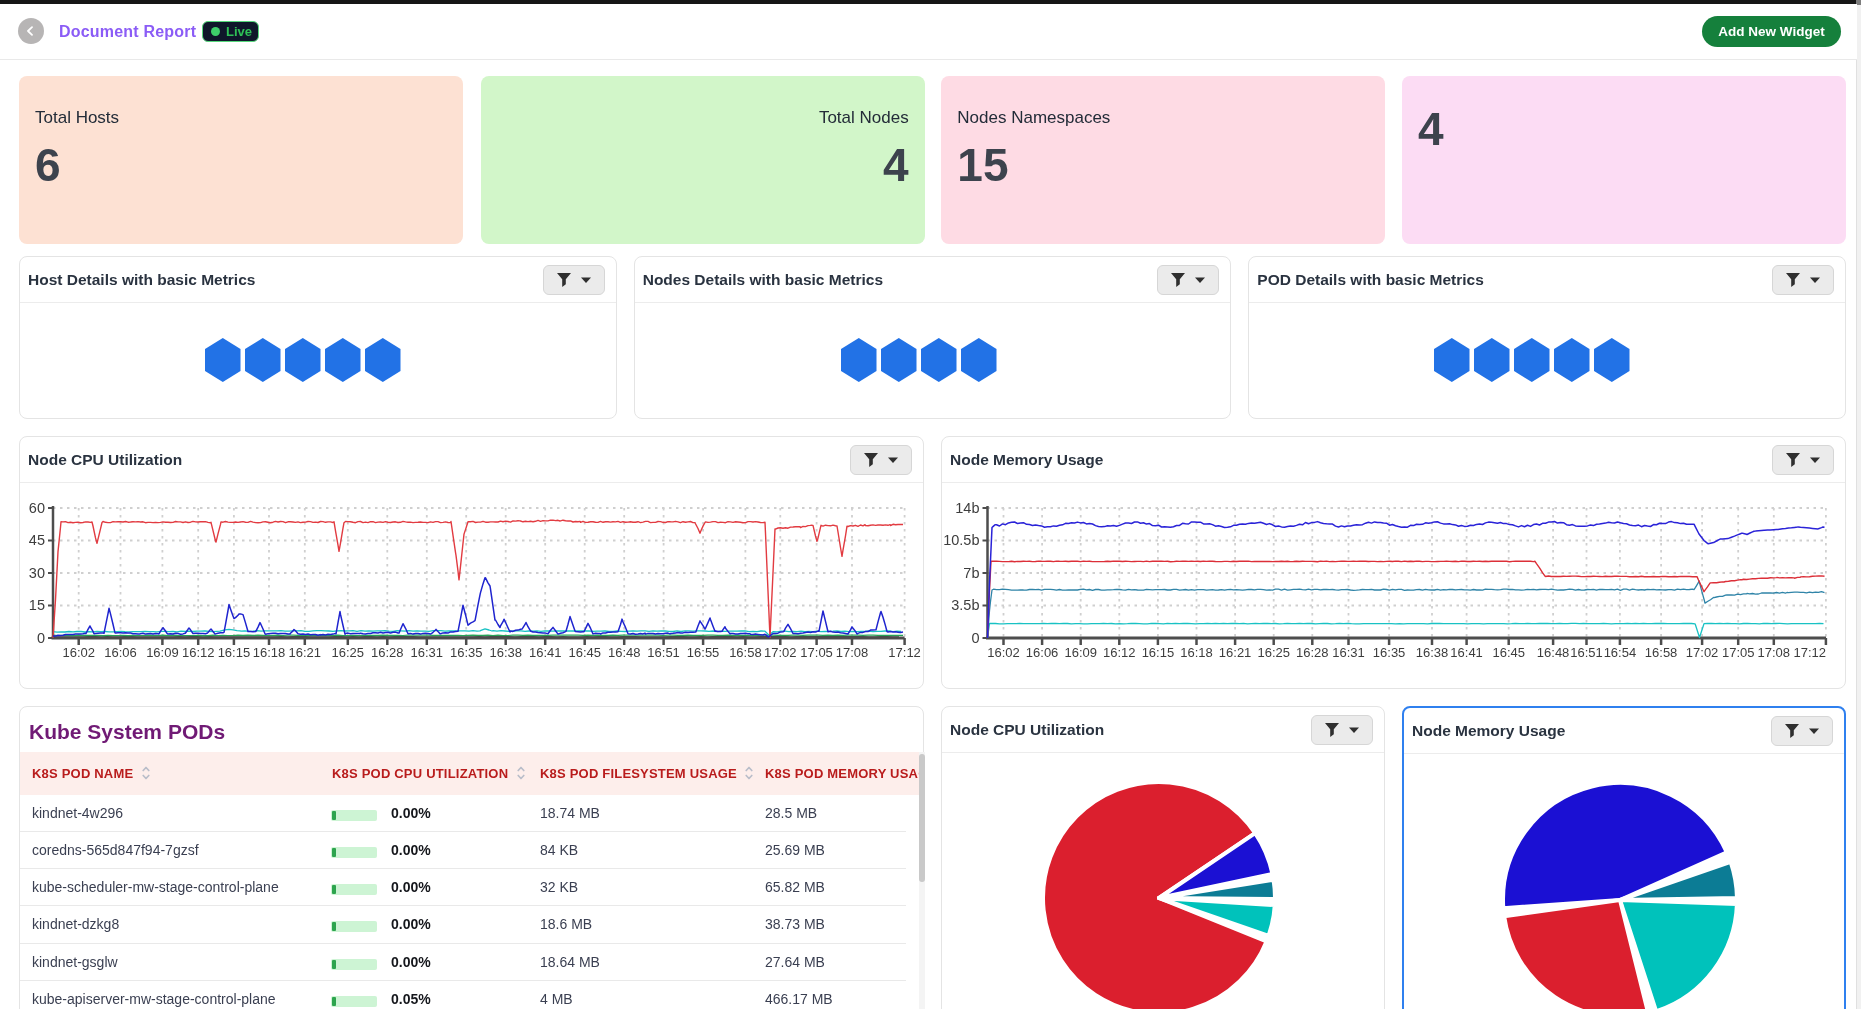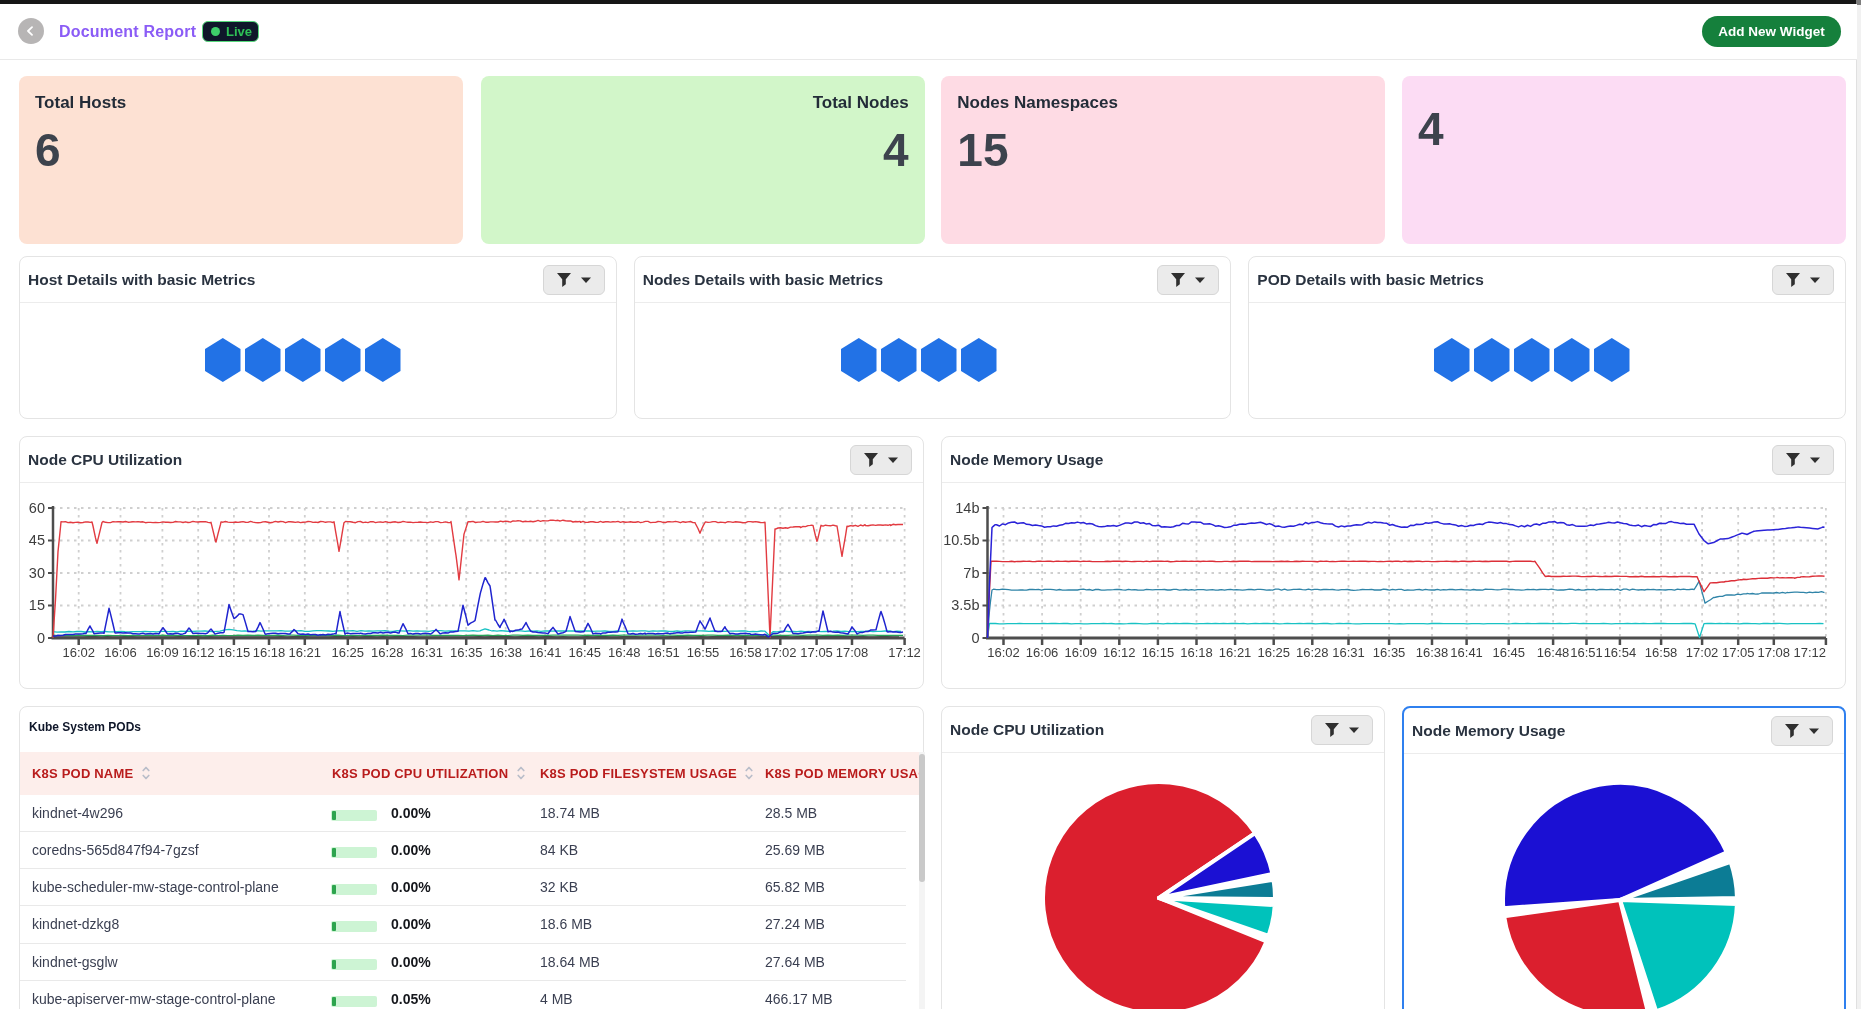--- a/index.html
+++ b/index.html
@@ -13,21 +13,21 @@
 #backbtn { left:18px; top:14px; width:26px; height:26px; border-radius:50%; background:#b7b5b5; }
 #backbtn svg { position:absolute; left:8px; top:8px; }
 #htitle { left:59px; top:19px; font-size:16px; font-weight:700; color:#8b5cf6; letter-spacing:0.2px; }
 #livebadge { left:202px; top:17px; width:57px; height:21px; border-radius:6px; background:#0f172a;
   border:1px solid #56d87c; display:flex; align-items:center; padding-left:8px; }
 #livedot { width:9px; height:9px; border-radius:50%; background:#3ecf6a; }
 #livetext { margin-left:6px; font-size:13px; font-weight:700; color:#2ec156; }
 #addbtn { left:1702px; top:12px; width:139px; height:31px; border-radius:15.5px; background:#15803c;
   color:#fff; font-size:13.5px; font-weight:700; display:flex; align-items:center; justify-content:center; }
 .stat { top:76px; height:168px; width:444px; border-radius:8px; padding:16px; }
-.stat .t { font-size:17px; font-weight:700; color:#232c38; margin-top:1px; }
+.stat .t { font-size:17px; font-weight:400; color:#232c38; margin-top:16px; }
 .stat .n { font-size:46px; font-weight:600; color:#3d434d; margin-top:10px; }
 .card { background:#fff; border:1px solid #e4e4e4; border-radius:8px; }
 .chead { position:relative; height:46px; border-bottom:1px solid #ececec; }
 .chead .ct { position:absolute; left:8px; top:14px; font-size:15.5px; font-weight:600; color:#2a3340; }
 .fbtn { position:absolute; right:11px; top:8px; width:62px; height:30px; background:#ebebeb;
   border:1px solid #d6d6d6; border-radius:6px; display:flex; align-items:center; justify-content:center; }
 .hexwrap { position:absolute; top:81px; left:50%; }
 .trow { position:absolute; left:0; width:886px; height:37.3px; border-bottom:1px solid #e9e9e9;
   font-size:14px; color:#3a3f51; }
 .trow > div { position:absolute; top:10px; }
@@ -37,21 +37,21 @@
 .trow .c4 { left:745px; }
 .track { position:relative; width:46px; height:11px; background:#cdf4d4; border-radius:2px; display:inline-block; }
 .fill { position:absolute; left:1px; top:1px; width:4px; height:9px; background:#2da44e; border-radius:1px; }
 .pct { position:absolute; left:60px; top:-3px; font-weight:700; color:#15171c; }
 .thead { position:absolute; left:0; top:44.5px; width:901px; height:43px; background:#fdeeeb; overflow:hidden;
   font-size:13px; font-weight:700; color:#b91c1c; }
 .thead span { position:absolute; top:14px; letter-spacing:0.2px; white-space:nowrap; }
 .sorti { position:absolute; top:-1px; }
 #tscroll { position:absolute; left:898.5px; top:47px; width:6.5px; height:128px; background:#c9c9c9; border-radius:3px; }
 #tscrolltrack { position:absolute; left:898.5px; top:44.5px; width:6.5px; height:258px; background:#f4f4f4; }
-.xtitle { position:absolute; left:9px; top:13px; font-size:12px; font-weight:600; color:#0f172a; }
+.xtitle { position:absolute; left:9px; top:13px; font-size:21px; font-weight:600; color:#701a75; }
 </style>
 </head>
 <body>
 <div id="page">
   <div class="abs" id="topbar"></div>
   <div class="abs" id="scrolltrack"></div>
   <div class="abs" style="left:1856px; top:0; width:5px; height:5px; background:#7d7d7d;"></div>
   <div class="abs" id="header">
     <div class="abs" id="backbtn">
         <svg width="8" height="10" viewBox="0 0 8 10">
@@ -368,21 +368,21 @@
 <div class="trow" style="top:162.1px">
       <div class="c1">kube-scheduler-mw-stage-control-plane</div>
       <div class="cbar"><div class="track"><div class="fill"></div></div><span class="pct">0.00%</span></div>
       <div class="c3">32 KB</div>
       <div class="c4">65.82 MB</div>
     </div>
 <div class="trow" style="top:199.4px">
       <div class="c1">kindnet-dzkg8</div>
       <div class="cbar"><div class="track"><div class="fill"></div></div><span class="pct">0.00%</span></div>
       <div class="c3">18.6 MB</div>
-      <div class="c4">27.24 MB</div>
+      <div class="c4">38.73 MB</div>
     </div>
 <div class="trow" style="top:236.7px">
       <div class="c1">kindnet-gsglw</div>
       <div class="cbar"><div class="track"><div class="fill"></div></div><span class="pct">0.00%</span></div>
       <div class="c3">18.64 MB</div>
       <div class="c4">27.64 MB</div>
     </div>
 <div class="trow" style="top:274.0px">
       <div class="c1">kube-apiserver-mw-stage-control-plane</div>
       <div class="cbar"><div class="track"><div class="fill"></div></div><span class="pct">0.05%</span></div>

